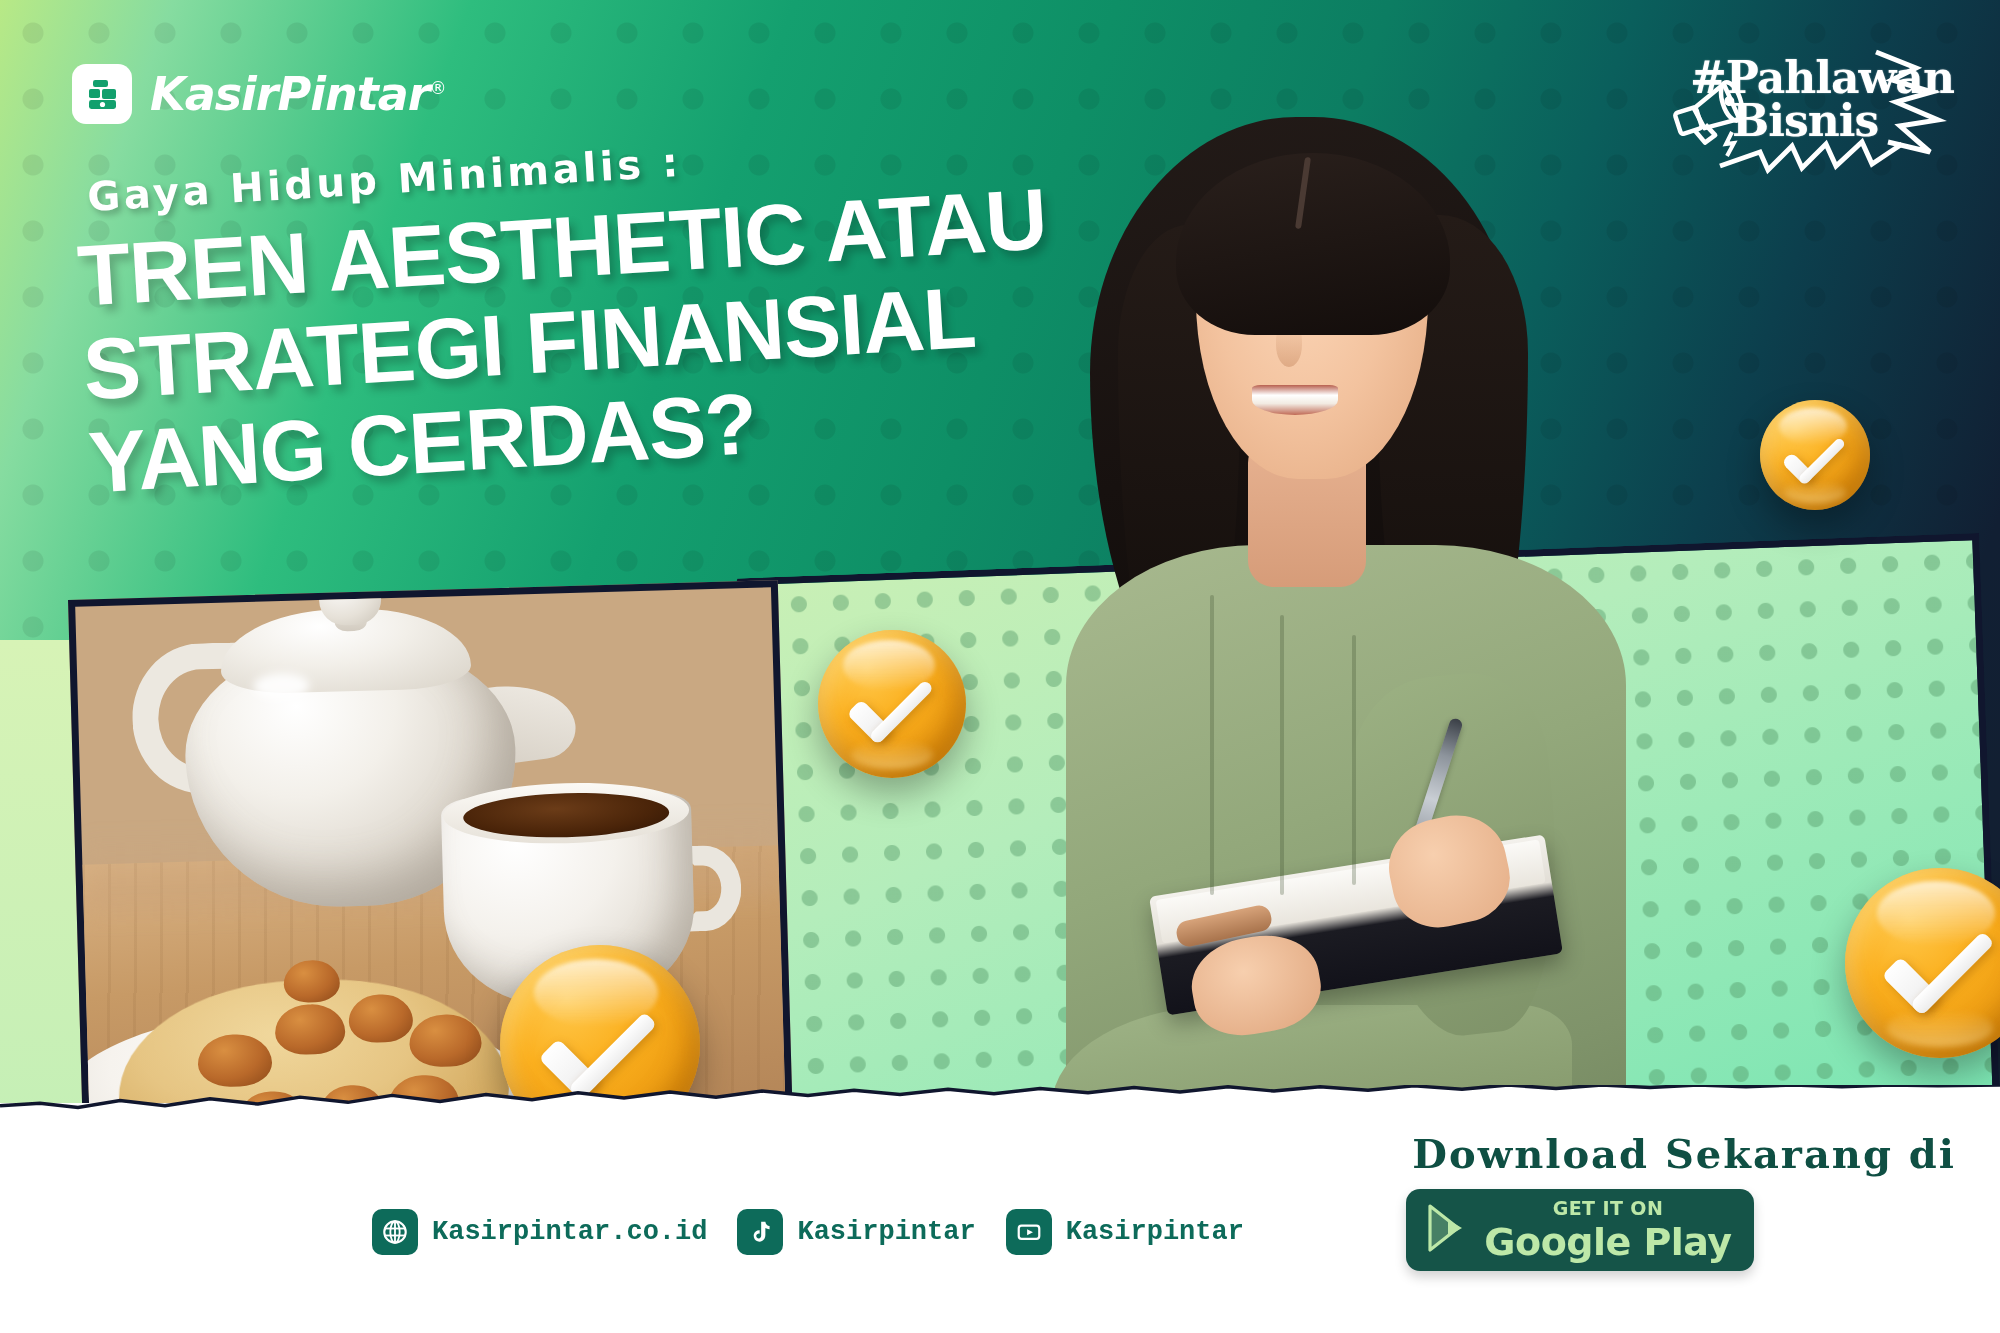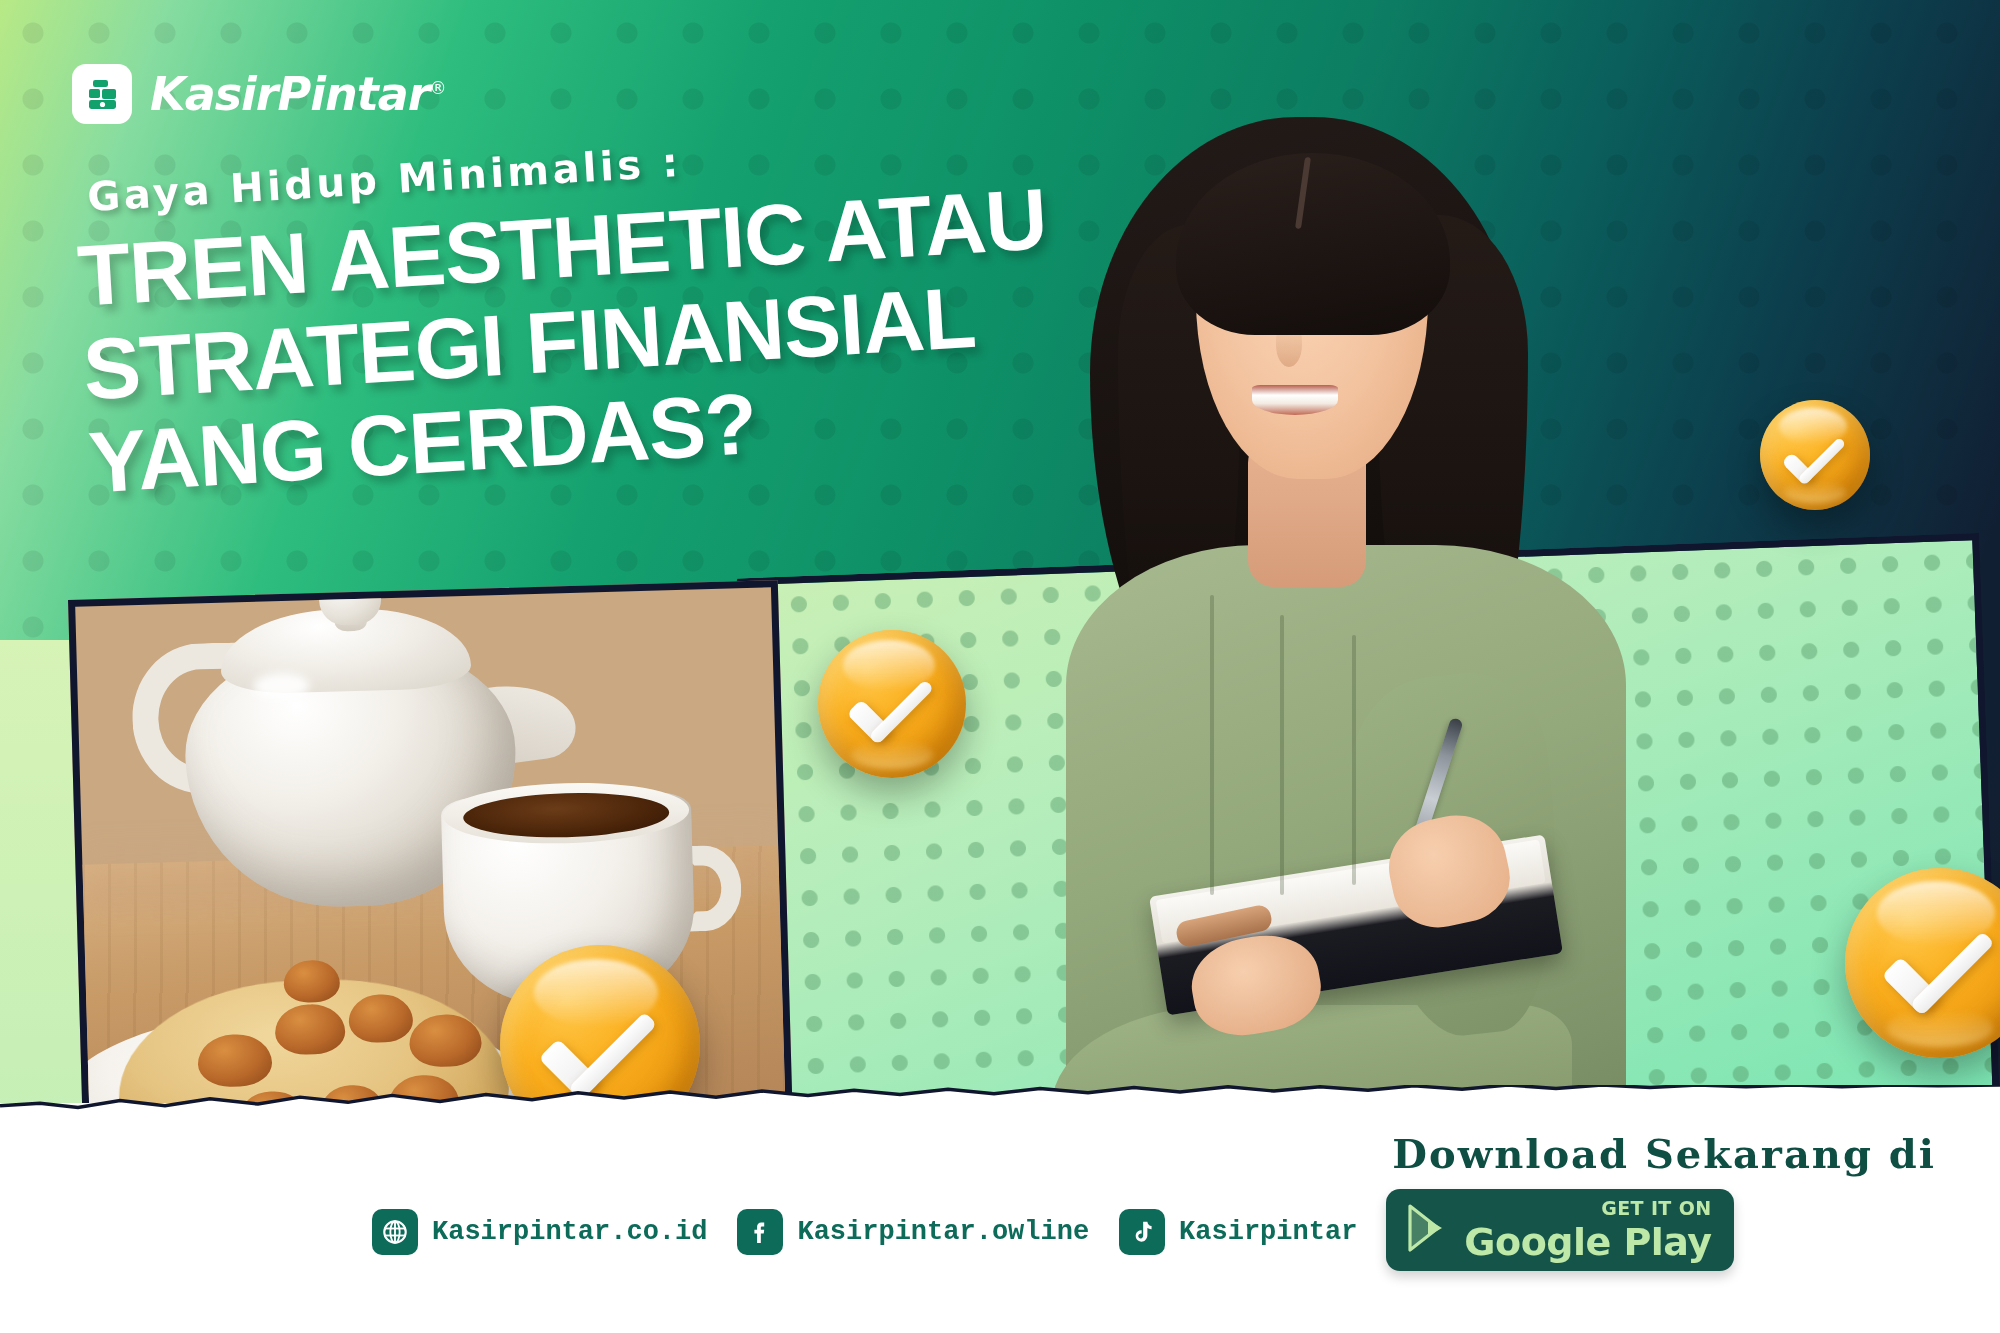--- a/index.html
+++ b/index.html
@@ -479,23 +479,23 @@
   .soc-lb{
     font-family:Liberation Mono, monospace;
     font-weight:700;
     font-size:27px;
     color:#0d6b5a;
     white-space:nowrap;
   }
 
   
   .dl{
-    position:absolute; right:64px; bottom:62px;
+    position:absolute; right:44px; bottom:62px;
     z-index:14;
-    text-align:right;
+    text-align:center;
   }
   .dl-title{
     font-family:"DejaVu Serif", serif;
     font-weight:700;
     font-size:40px;
     letter-spacing:2px;
     color:#0f4f43;
     margin-bottom:12px;
     margin-left:6px;
   }
@@ -606,20 +606,42 @@
         <rect x="20" y="15" width="14" height="10" rx="2" fill="#12a06d"></rect>
         <rect x="7" y="26" width="27" height="9" rx="2.4" fill="#12a06d"></rect>
         <circle cx="20.5" cy="30.5" r="2.6" fill="#ffffff"></circle>
       </svg>
     </div>
     <div class="logo-text">
       <span>KasirPintar</span><span class="logo-reg">®</span>
     </div>
   </div>
 
+  <div class="pahlawan">
+    <svg width="300" height="160" viewBox="0 0 300 160" style="position:absolute;left:0;top:0;">
+
+      <path d="M212 18 L252 34 L228 46 L268 58 L232 68 L274 86 L236 92 L266 118 L224 108" fill="none" stroke="#ffffff" stroke-width="5" stroke-linejoin="miter"></path>
+
+      <path d="M56 132 L96 118 L104 136 L128 112 L138 134 L162 110 L172 132 L198 108 L208 130 L238 110" fill="none" stroke="#ffffff" stroke-width="5" stroke-linejoin="miter"></path>
+
+      <path d="M68 98 L62 110 L70 109 L63 122" fill="none" stroke="#ffffff" stroke-width="4"></path>
+
+      <g transform="translate(4,66) rotate(-18)">
+        <path d="M22 16 L58 2 L62 40 L26 38 Z" fill="none" stroke="#ffffff" stroke-width="4.5" stroke-linejoin="round"></path>
+        <ellipse cx="60" cy="21" rx="9" ry="20" fill="none" stroke="#ffffff" stroke-width="4.5"></ellipse>
+        <rect x="2" y="15" width="22" height="22" rx="3" fill="none" stroke="#ffffff" stroke-width="4.5"></rect>
+        <path d="M16 37 L22 52 L34 48 L28 35" fill="none" stroke="#ffffff" stroke-width="4.5" stroke-linejoin="round"></path>
+        <circle cx="58" cy="20" r="5" fill="#ffffff"></circle>
+      </g>
+    </svg>
+    <div class="ph-text">
+      <span>#Pahlawan</span>
+      <span class="l2">Bisnis</span>
+    </div>
+  </div>
 
   <div class="headline">
     <div class="eyebrow">Gaya Hidup Minimalis :</div>
     <div class="h-line">TREN AESTHETIC ATAU</div>
     <div class="h-line">STRATEGI FINANSIAL</div>
     <div class="h-line">YANG CERDAS?</div>
   </div>
 
   <div class="check" style="left:1760px; top:400px; width:110px; height:110px; z-index:9;">
     <div class="tick">
@@ -670,28 +692,20 @@
           <circle cx="12" cy="12" r="9.2" fill="none" stroke="#fff" stroke-width="1.8"></circle>
           <ellipse cx="12" cy="12" rx="4" ry="9.2" fill="none" stroke="#fff" stroke-width="1.6"></ellipse>
           <line x1="2.8" y1="9" x2="21.2" y2="9" stroke="#fff" stroke-width="1.6"></line>
           <line x1="2.8" y1="15" x2="21.2" y2="15" stroke="#fff" stroke-width="1.6"></line>
           <line x1="12" y1="2.8" x2="12" y2="21.2" stroke="#fff" stroke-width="1.6"></line>
         </svg>
       </div>
       <div class="soc-lb">Kasirpintar.co.id</div>
     </div>
 
-    <div class="soc">
-      <div class="soc-ic">
-        <svg width="28" height="28" viewBox="0 0 24 24">
-          <path d="M15.6 7.3h-2.1c-.5 0-.8.3-.8.8v2h2.9l-.4 3.1h-2.5v8.3H9.5v-8.3H7.2V10.1h2.3V7.6c0-2.3 1.4-3.8 3.6-3.8h2.5v3.5z" fill="#fff"></path>
-        </svg>
-      </div>
-      <div class="soc-lb">Kasirpintar.owline</div>
-    </div>
 
     <div class="soc">
       <div class="soc-ic">
         <svg width="28" height="28" viewBox="0 0 24 24">
           <path d="M16.6 3.2c.3 2.1 1.6 3.5 3.6 3.7v2.7c-1.3.1-2.5-.3-3.6-1v5.9c0 4-3.3 6.6-6.7 5.5-2.4-.8-3.7-3.3-3.2-5.8.5-2.3 2.6-3.9 5-3.7v2.9c-.4-.1-.8-.1-1.2 0-1.1.2-1.9 1.2-1.7 2.3.1 1.1 1.1 1.9 2.2 1.8 1.2-.1 2-1 2-2.3V3.2h3.6z" fill="#fff"></path>
         </svg>
       </div>
       <div class="soc-lb">Kasirpintar</div>
     </div>
 

